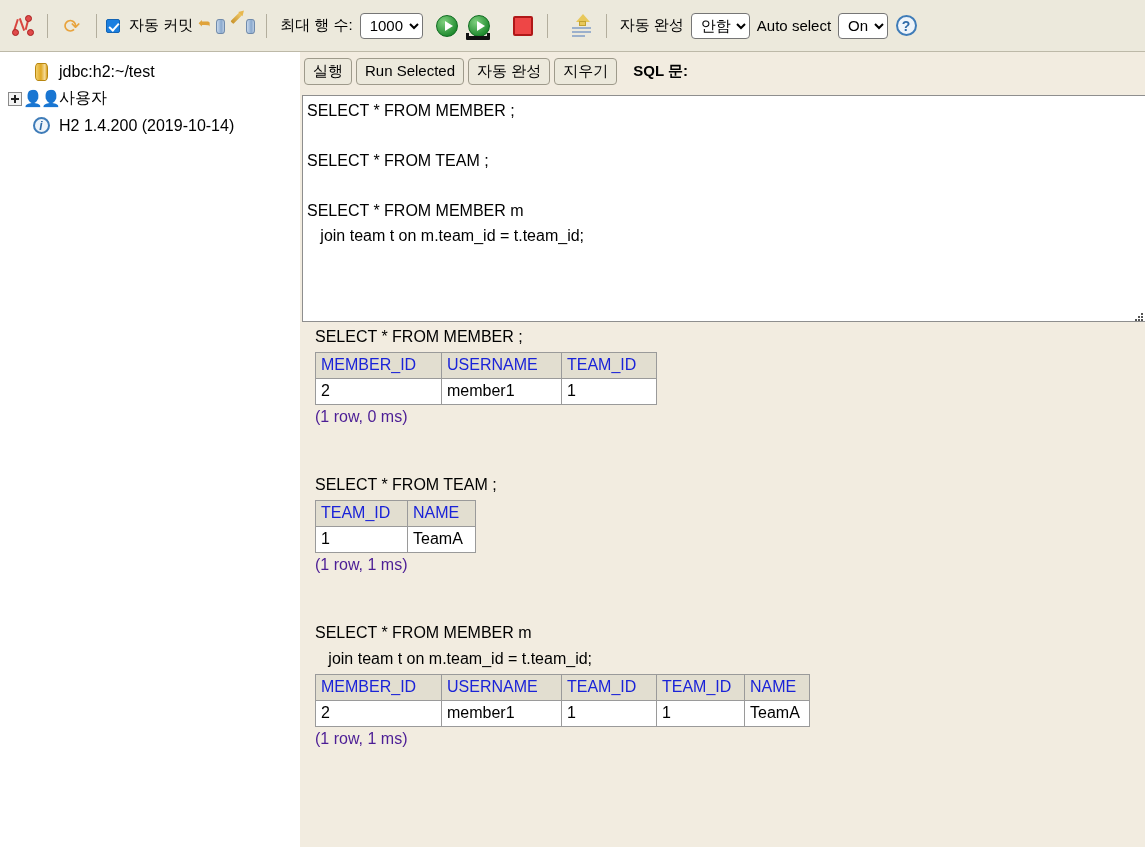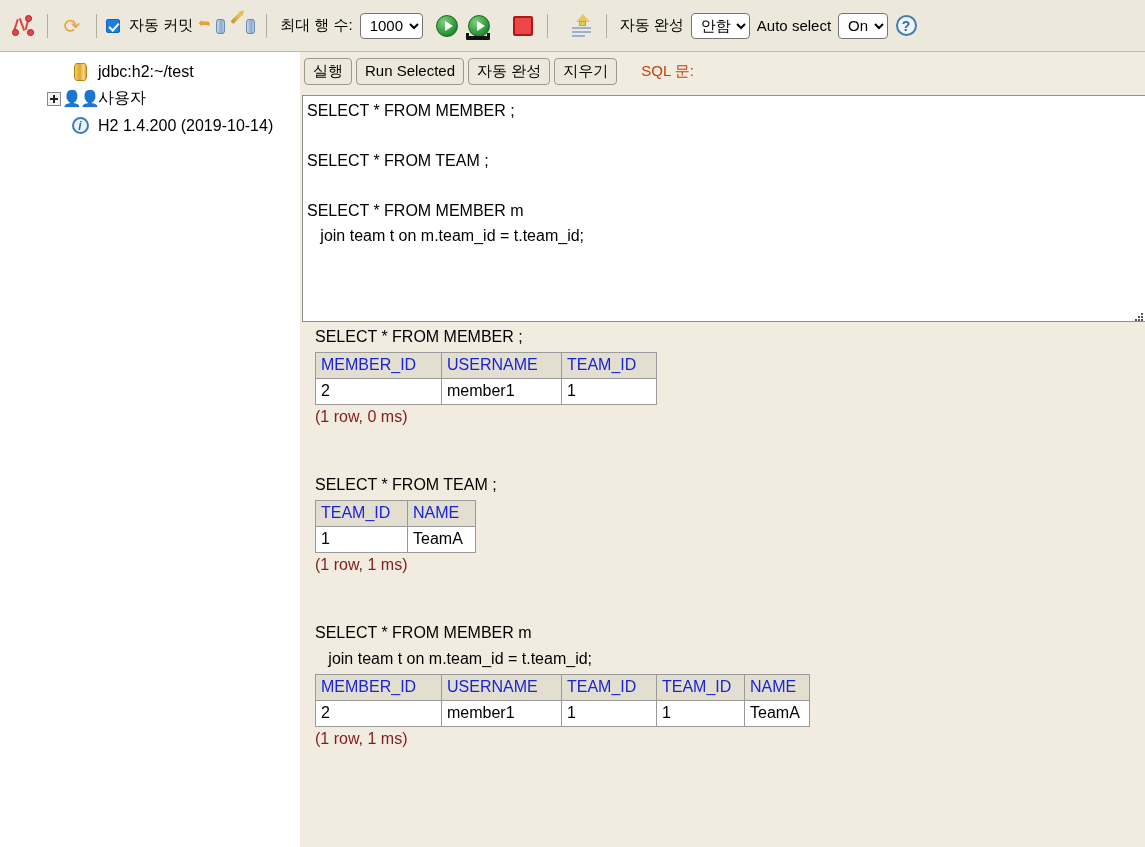--- a/index.html
+++ b/index.html
@@ -102,21 +102,20 @@
       background: #eef4fa; color: #2e6aa8; font-size: 14px; font-weight: bold;
       display: flex; align-items: center; justify-content: center; line-height: 1; }
 
   
   #sidebar {
     position: absolute; left: 0; top: 52px;
     width: 300px; height: 795px;
     background: #ffffff;
     overflow: hidden;
     padding-top: 6px;
-    margin-left: 39px;
   }
   .tree-row {
     display: flex; align-items: center;
     height: 27px;
     padding-left: 8px;
     font-size: 16px;
     color: #000;
     white-space: nowrap;
   }
   .expander {
@@ -177,21 +176,21 @@
     font-size: 15px;
     color: #000;
     background: #ece9dc;
     border: 1px solid #9e9a8b;
     border-radius: 4px;
     padding: 4px 8px;
     margin-right: 4px;
     line-height: 1.1;
     cursor: pointer;
   }
-  .sql-caption { font-size: 15px; color: #c2410c; margin-left: 20px; }
+  .sql-caption { font-size: 15px; color: #000000; margin-left: 12px; font-weight: bold; }
 
   #sql-editor {
     position: absolute; left: 2px; top: 43px;
     width: 845px; height: 227px;
     background: #ffffff;
     border: 1px solid #8e8e8e;
     border-right: none;
     font-family: "Liberation Sans", sans-serif;
     font-size: 16px;
     line-height: 25px;
@@ -237,21 +236,21 @@
     white-space: nowrap;
   }
   table.rs td {
     background: #ffffff;
     border: 1px solid #9a9a9a;
     color: #000;
     text-align: left;
     padding: 3px 6px 4px 5px;
     white-space: nowrap;
   }
-  .result-status { font-size: 16px; color: #7f1d1d; margin-top: 3px; }
+  .result-status { font-size: 16px; color: #4c1d95; margin-top: 3px; }
 </style>
 </head>
 <body>
 
 <div id="toolbar">
 
   <div class="tb-icon">
     <div class="ic-disconnect">
       <div class="bar" style="left:4px;top:5px;width:2px;height:12px;transform:rotate(18deg);"></div>
       <div class="bar" style="left:10px;top:4px;width:2px;height:13px;transform:rotate(-20deg);"></div>

